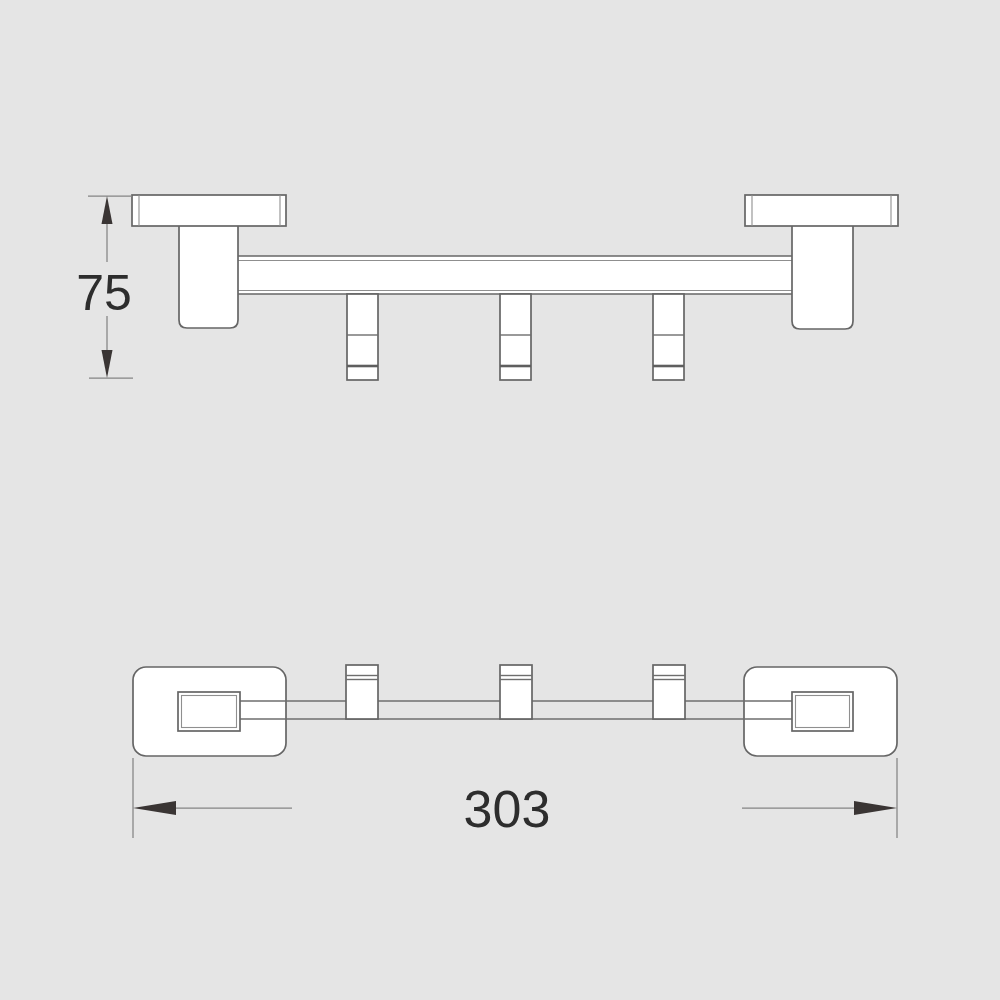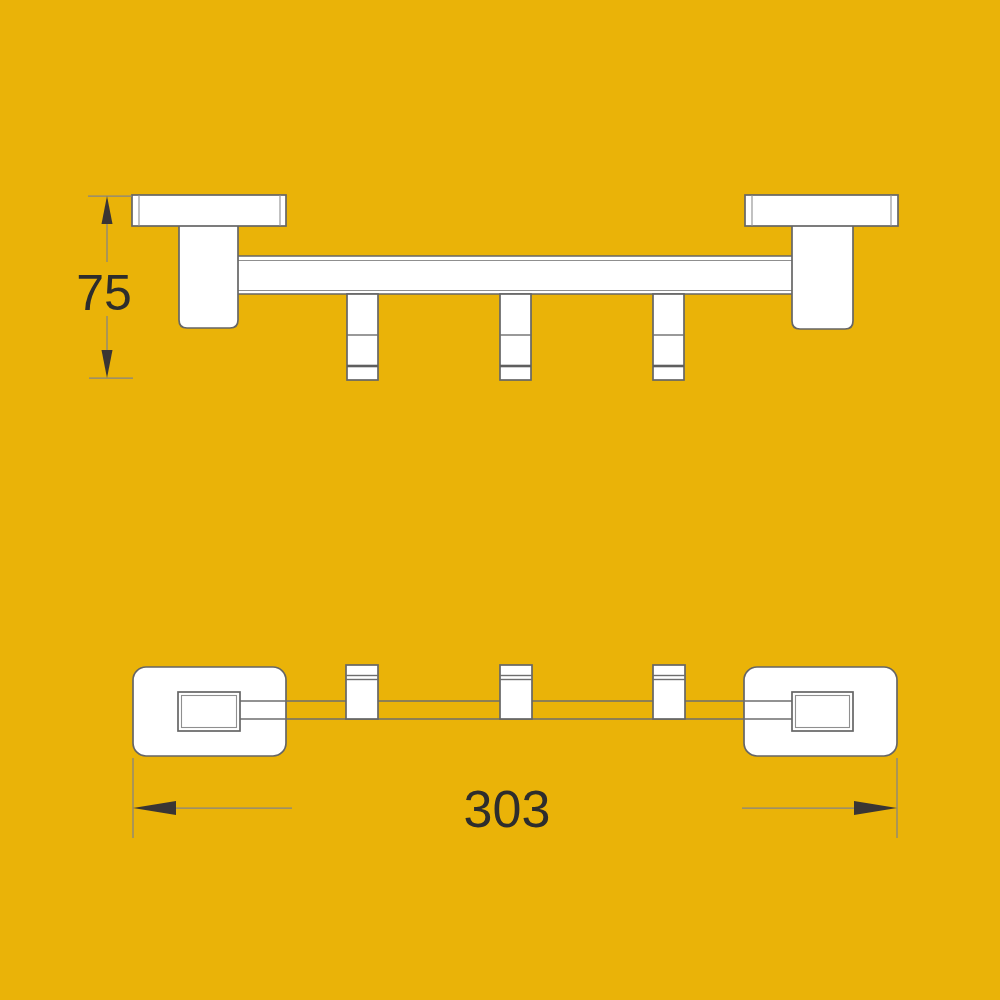--- a/index.html
+++ b/index.html
@@ -8,21 +8,21 @@
     width: 1000px;
     height: 1000px;
     background: #ffffff;
     overflow: hidden;
     font-family: "Liberation Sans", sans-serif;
   }
   .canvas {
     position: relative;
     width: 1000px;
     height: 1000px;
-    background: #eab308;
+    background: #e5e5e5;
   }
   svg { display: block; }
   .part-outline   { fill: #ffffff; stroke: #666666; stroke-width: 1.7; }
   .part-line      { stroke: #666666; stroke-width: 1.7; fill: none; }
   .thin-line      { stroke: #8f8f8f; stroke-width: 1.1; fill: none; }
   .detail-line    { stroke: #6e6e6e; stroke-width: 1.4; fill: none; }
   .thick-detail   { stroke: #5e5e5e; stroke-width: 2.6; fill: none; }
   .dim-line       { stroke: #848484; stroke-width: 1.25; fill: none; }
   .arrowhead      { fill: #3a3534; stroke: none; }
   .dim-text       { fill: #2d2d2d; font-family: "Liberation Sans", sans-serif; }

